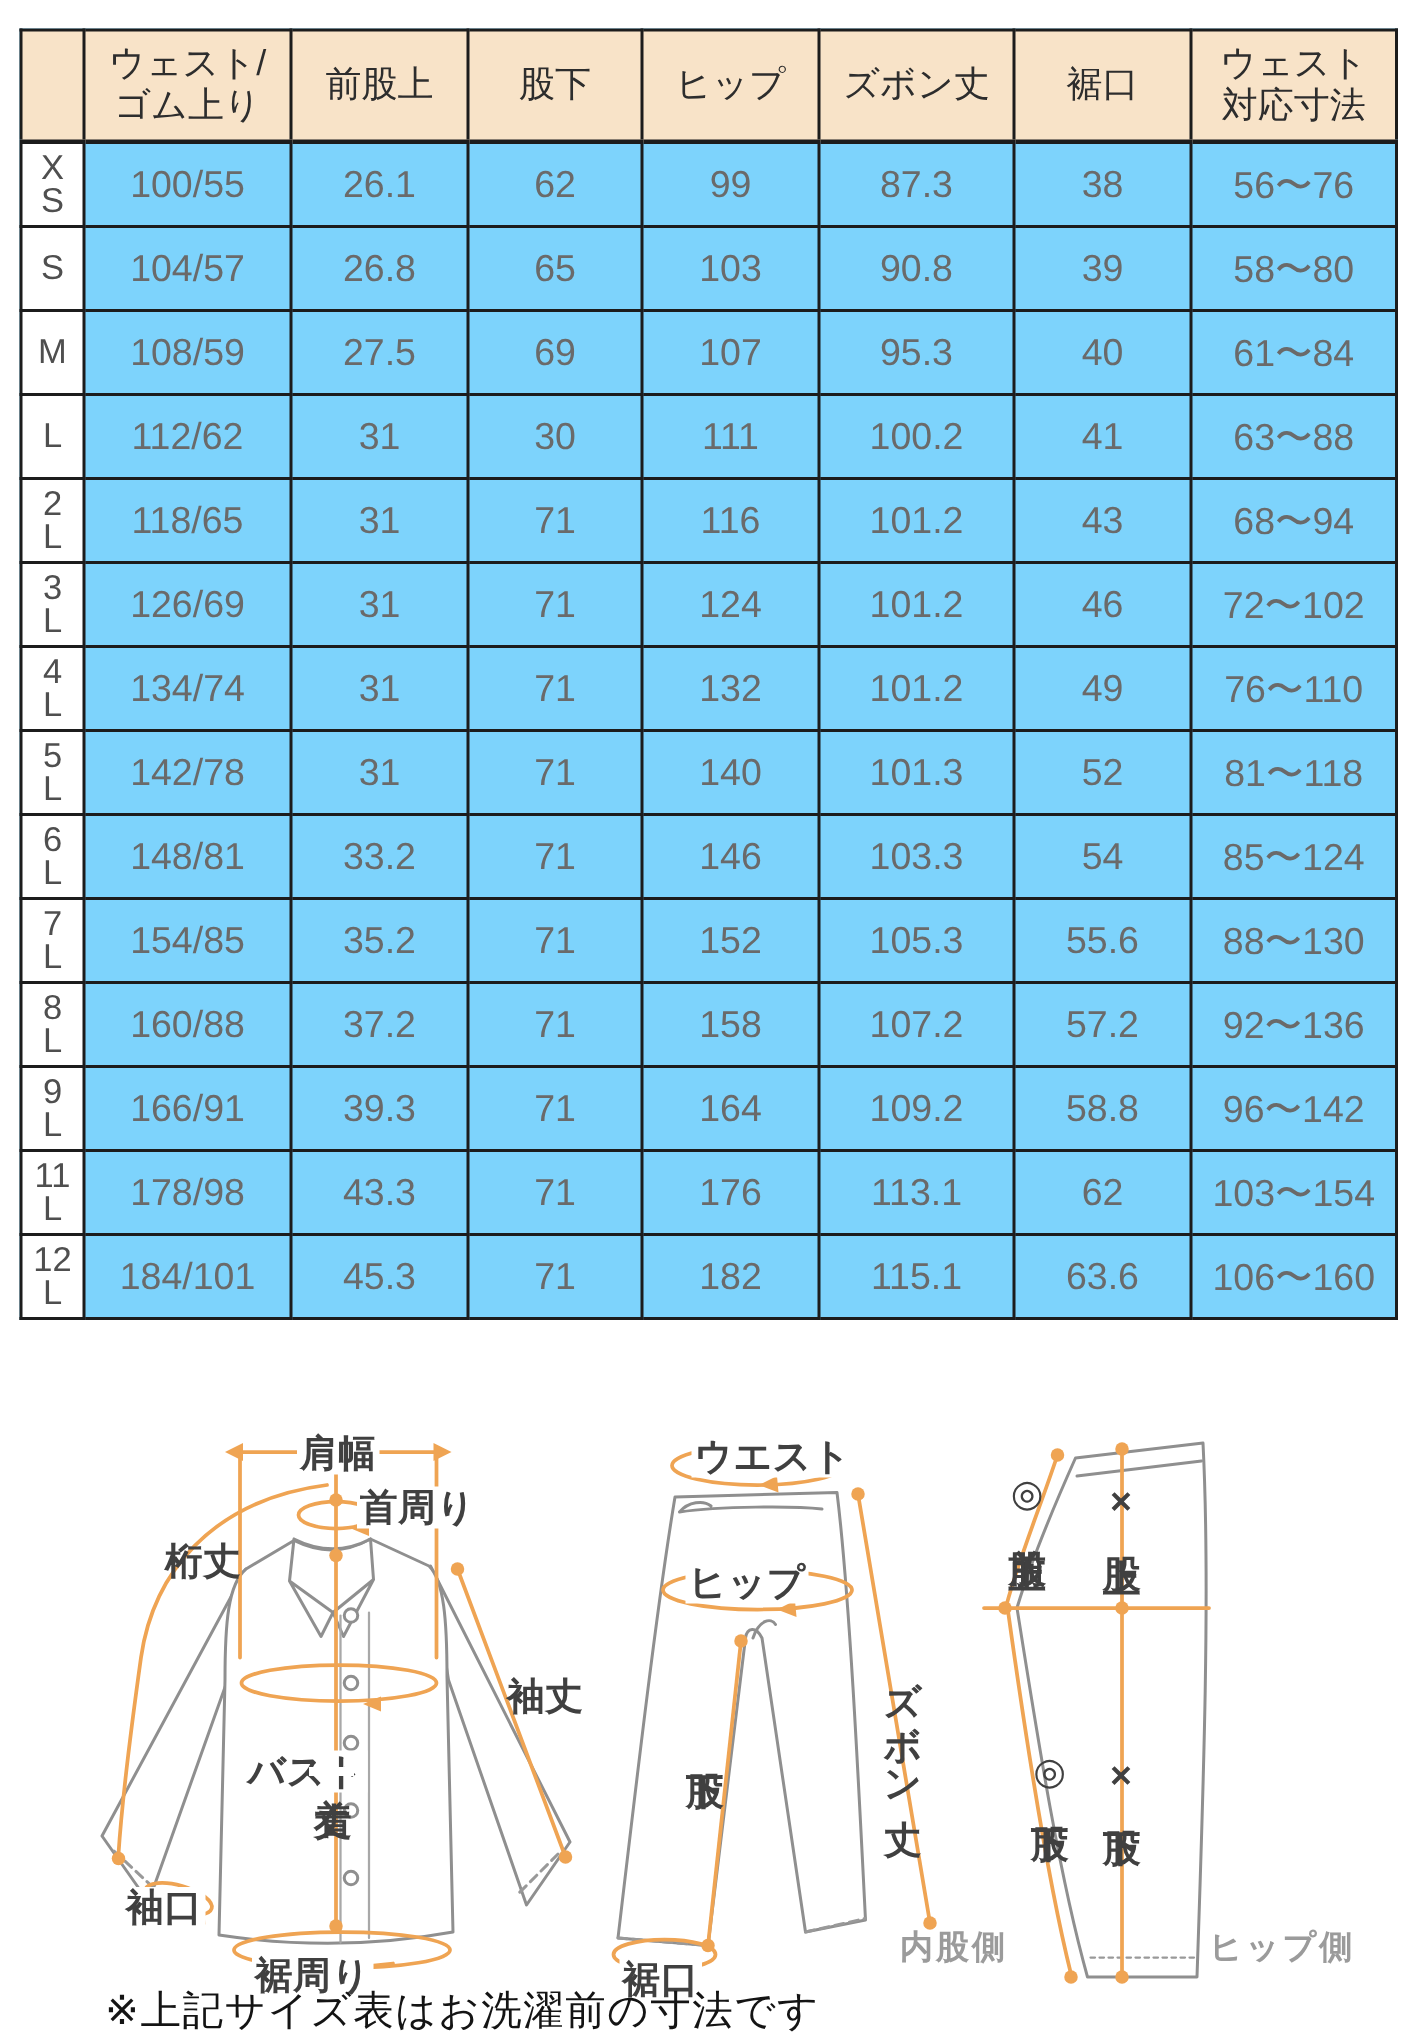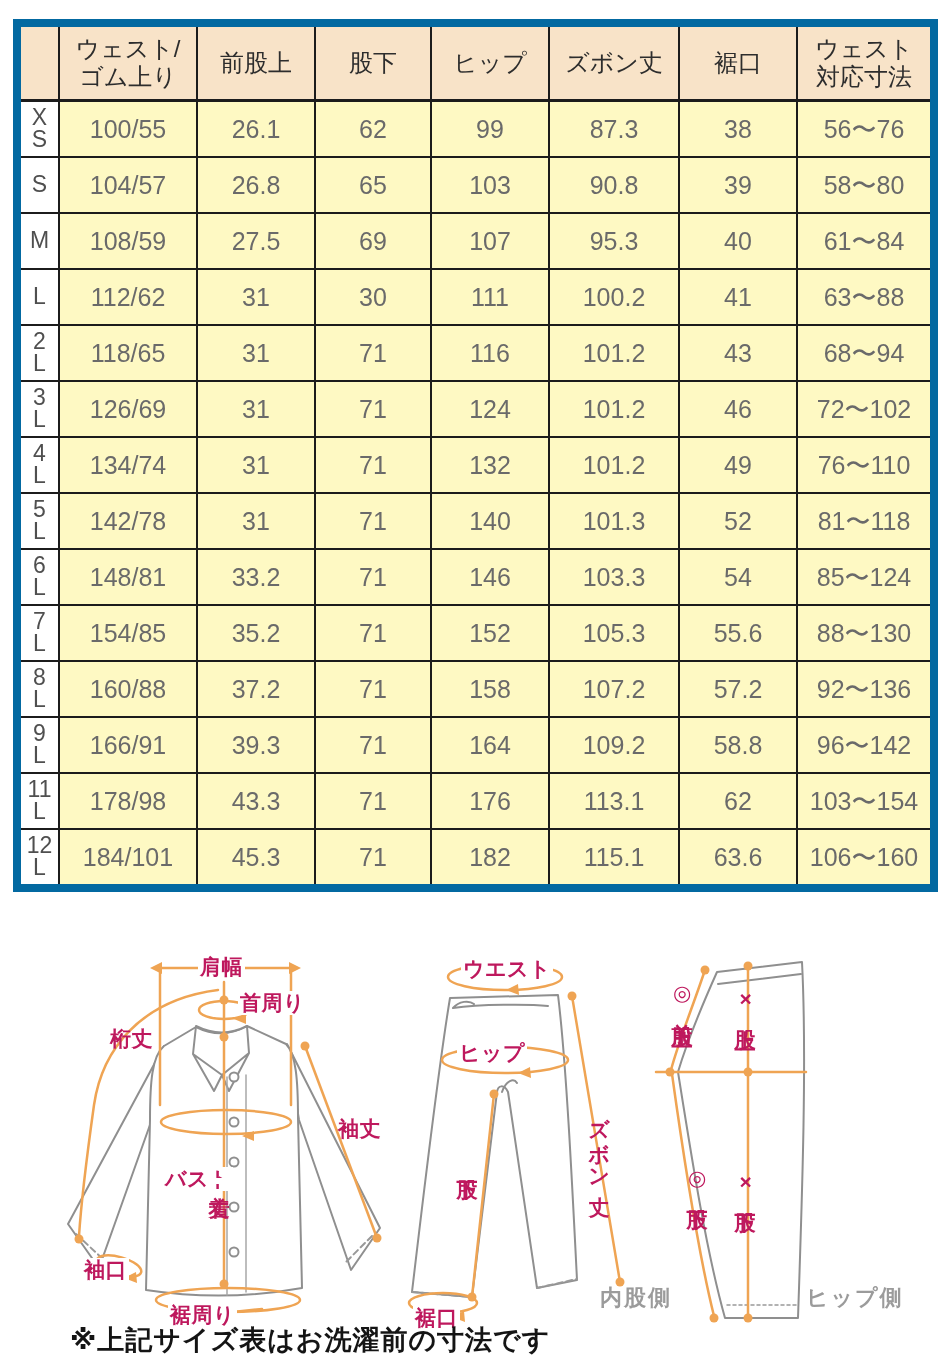--- a/index.html
+++ b/index.html
@@ -3,47 +3,47 @@
 <meta charset="utf-8">
 <style>
   html,body{margin:0;padding:0;}
   body{
     width:940px;height:1360px;position:relative;background:#fff;overflow:hidden;
     font-family:"Liberation Sans","DejaVu Sans",sans-serif;
   }
   
   .size-table{
     position:absolute;left:13px;top:19px;
-    border-collapse:collapse;table-layout:fixed;background:#fef9c3;
-    border:8px solid #0369a1;
+    border-collapse:collapse;table-layout:fixed;background:#7dd3fc;
+    border:2px solid #0369a1;
   }
   .size-table th,.size-table td{
     border:2px solid #1c1c1c;text-align:center;vertical-align:middle;padding:0;
   }
   .size-table thead th{
     background:#f8e3c8;color:#2d2d2d;font-size:24px;font-weight:500;
     white-space:pre-line;line-height:1.15;height:72px;border-bottom:3px solid #1c1c1c;
   }
   .size-table tbody td{color:#6a6a6a;font-size:25px;font-weight:400;height:54px;}
   .size-table tbody th{
     background:#fff;color:#4f4f4f;font-size:23px;font-weight:500;
     white-space:pre-line;line-height:0.95;
   }
   
   .diagrams-svg{position:absolute;left:0;top:940px;width:940px;height:420px;}
   .dlabel{
-    position:absolute;z-index:3;color:#be185d;font-size:21px;font-weight:bold;
+    position:absolute;z-index:3;color:#404040;font-size:25px;font-weight:bold;
     line-height:1.05;background:#fff;padding:1px 2px;letter-spacing:0.5px;white-space:nowrap;
   }
   .nobg{background:transparent;padding:0;}
   .vlabel{writing-mode:vertical-rl;text-orientation:upright;letter-spacing:2px;white-space:normal;}
   .graylabel{color:#9b9b9b;background:transparent;padding:0;font-size:22px;letter-spacing:2px;}
   .note{
     position:absolute;left:70px;top:1322px;z-index:3;
-    color:#141414;font-size:27px;font-weight:700;letter-spacing:1px;
+    color:#141414;font-size:27px;font-weight:400;letter-spacing:1px;
   }
 </style>
 </head>
 <body>
 
 <table class="size-table">
   <colgroup>
     <col style="width:42px">
       <col style="width:138px">
       <col style="width:118px">

